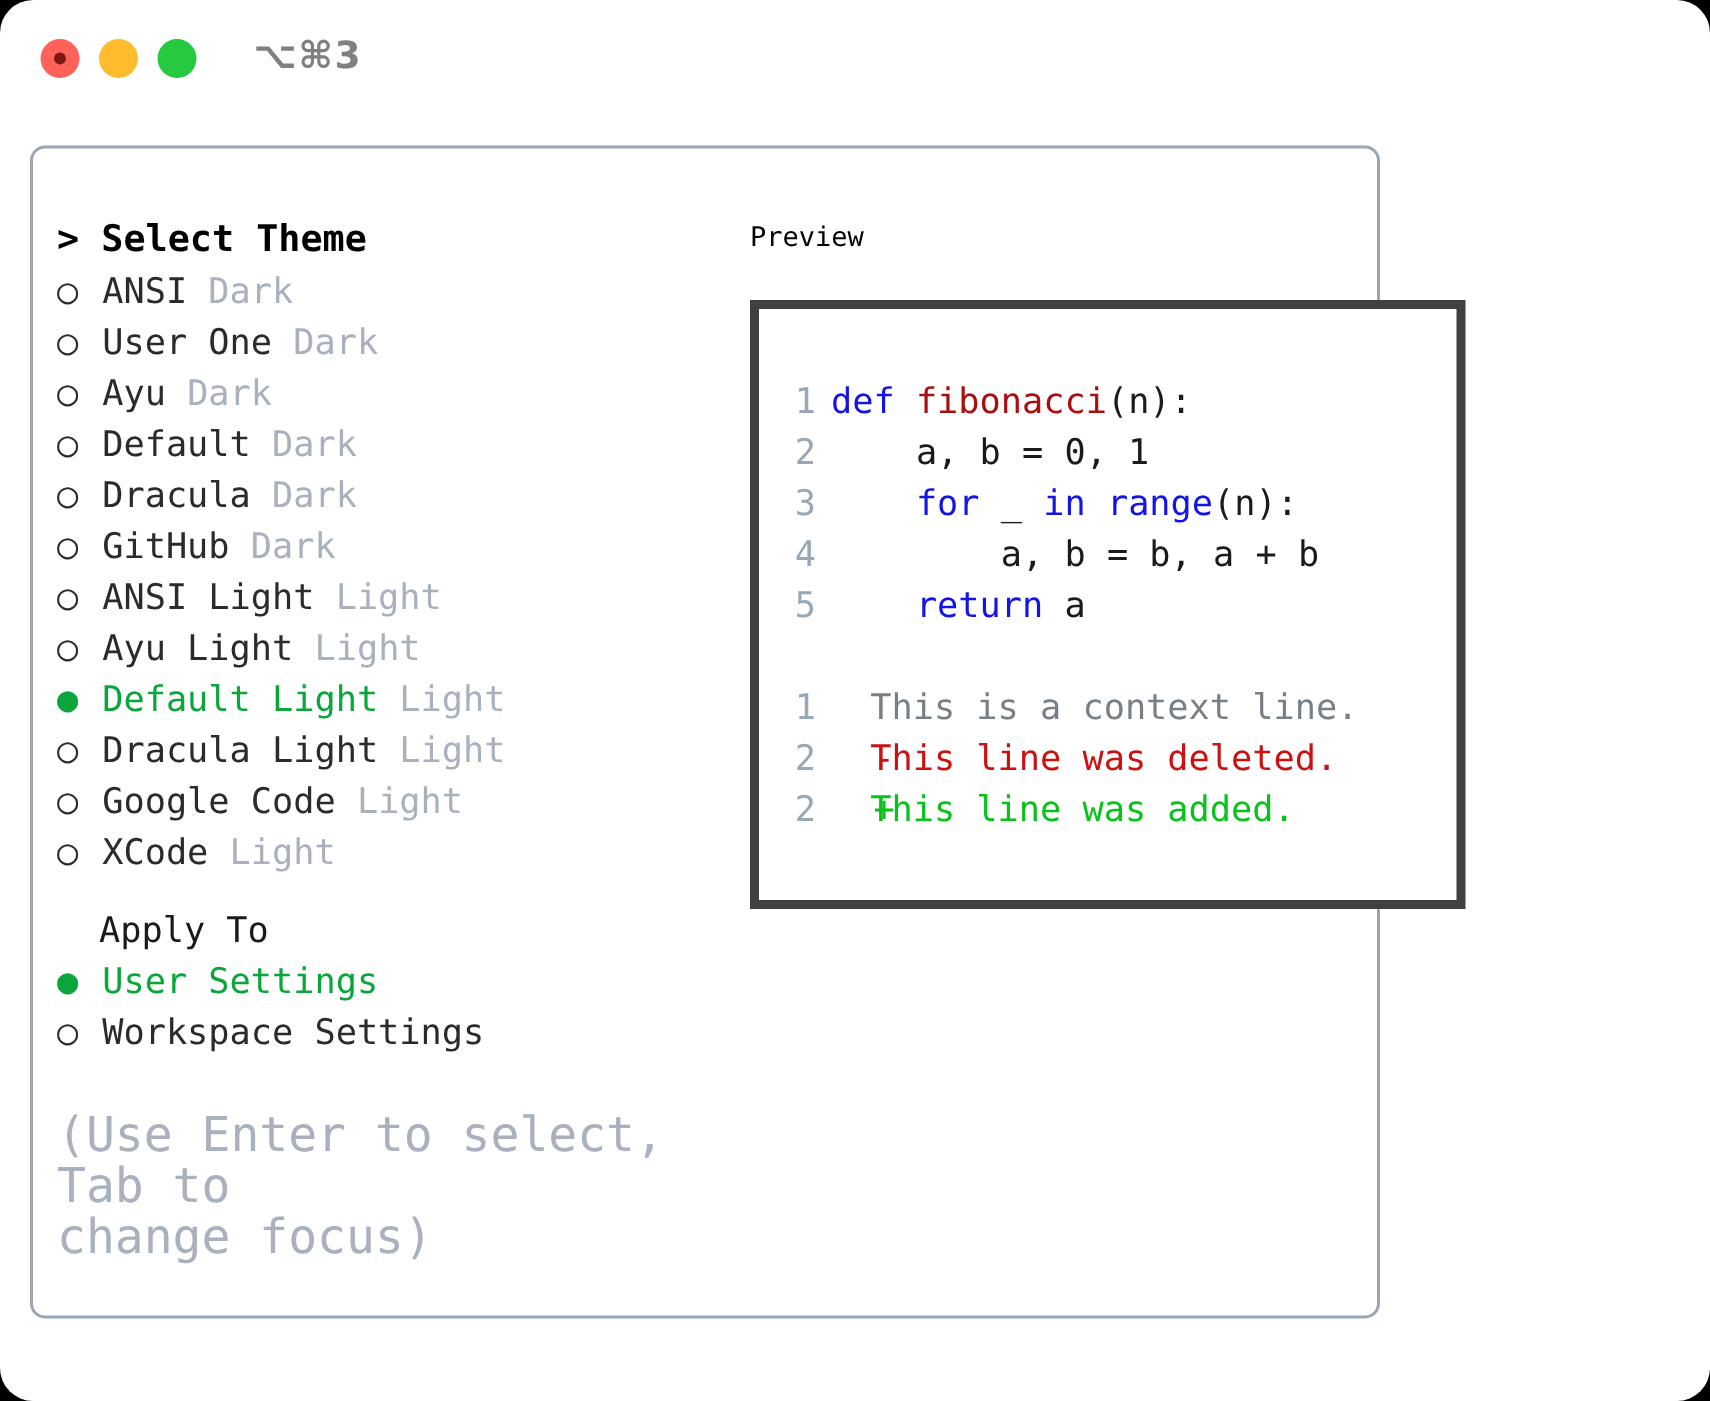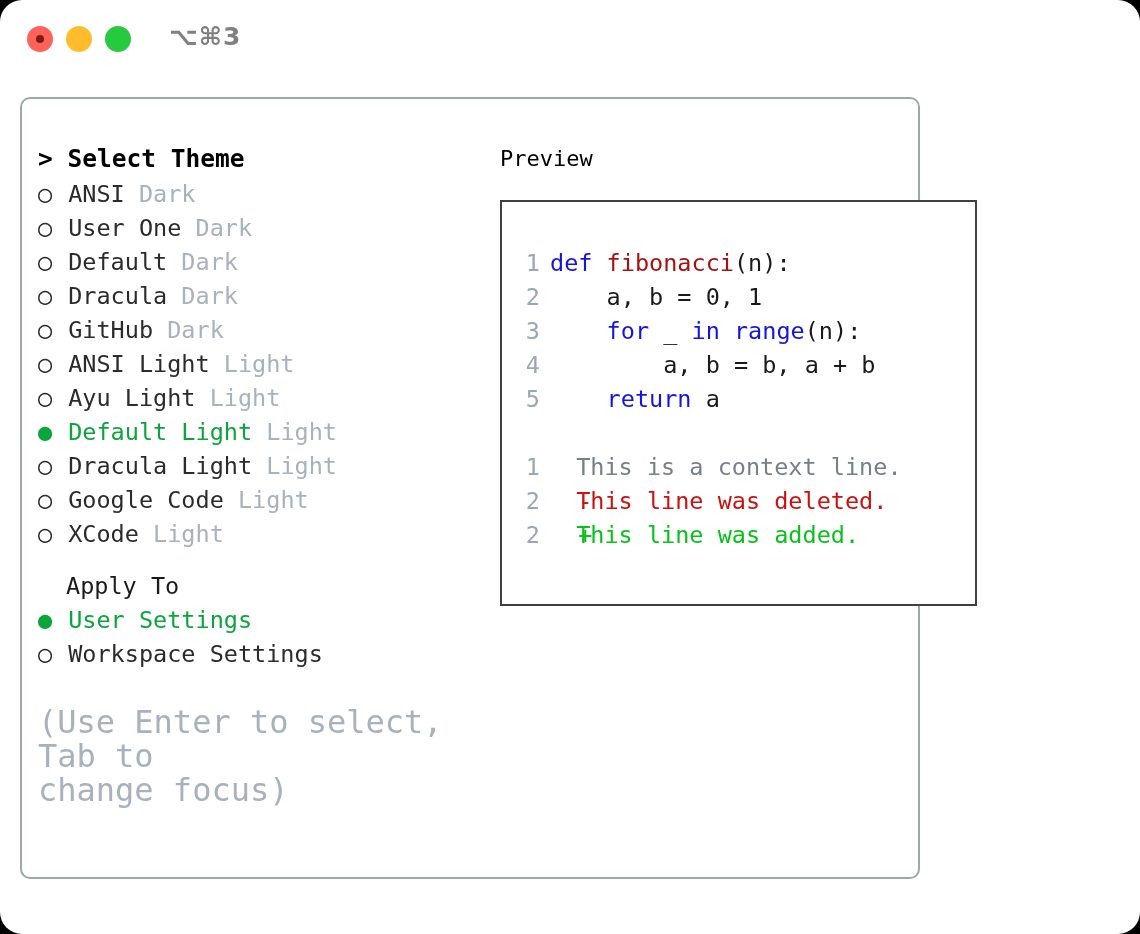--- a/index.html
+++ b/index.html
@@ -124,29 +124,29 @@
 
   
   #preview-column {
     position: absolute;
     left: 478px;
     top: 42px;
     width: 500px;
   }
   #preview-title {
     font-family: "DejaVu Sans Mono", monospace;
-    font-size: 22px;
+    font-size: 18px;
     color: #000000;
     line-height: 36px;
   }
   #preview-box {
     margin-top: 23px;
     width: 477px;
     height: 406px;
-    border: 2px solid #404040;
+    border: 6px solid #404040;
     box-sizing: border-box;
     background: #ffffff;
     position: relative;
     padding-left: 44px;
   }
   #code-area {
     position: absolute;
     left: 14px;
     top: 44px;
     right: 4px;
@@ -189,20 +189,21 @@
   <div id="main-panel">
 
     <div id="theme-column">
 
       <div class="mono-row" id="select-theme-header"><span>&gt; </span><span>Select Theme</span></div>
 
       <div id="theme-list">
 
       <div class="mono-row theme-row"><span class="radio-glyph">○</span><span class="theme-name"> ANSI </span><span class="theme-tag">Dark</span></div>
           <div class="mono-row theme-row"><span class="radio-glyph">○</span><span class="theme-name"> User One </span><span class="theme-tag">Dark</span></div>
+          <div class="mono-row theme-row"><span class="radio-glyph">○</span><span class="theme-name"> Ayu </span><span class="theme-tag">Dark</span></div>
           <div class="mono-row theme-row"><span class="radio-glyph">○</span><span class="theme-name"> Default </span><span class="theme-tag">Dark</span></div>
           <div class="mono-row theme-row"><span class="radio-glyph">○</span><span class="theme-name"> Dracula </span><span class="theme-tag">Dark</span></div>
           <div class="mono-row theme-row"><span class="radio-glyph">○</span><span class="theme-name"> GitHub </span><span class="theme-tag">Dark</span></div>
           <div class="mono-row theme-row"><span class="radio-glyph">○</span><span class="theme-name"> ANSI Light </span><span class="theme-tag">Light</span></div>
           <div class="mono-row theme-row"><span class="radio-glyph">○</span><span class="theme-name"> Ayu Light </span><span class="theme-tag">Light</span></div>
           <div class="mono-row theme-row selected"><span class="radio-glyph">●</span><span class="theme-name"> Default Light </span><span class="theme-tag">Light</span></div>
           <div class="mono-row theme-row"><span class="radio-glyph">○</span><span class="theme-name"> Dracula Light </span><span class="theme-tag">Light</span></div>
           <div class="mono-row theme-row"><span class="radio-glyph">○</span><span class="theme-name"> Google Code </span><span class="theme-tag">Light</span></div>
           <div class="mono-row theme-row"><span class="radio-glyph">○</span><span class="theme-name"> XCode </span><span class="theme-tag">Light</span></div>
         </div>

